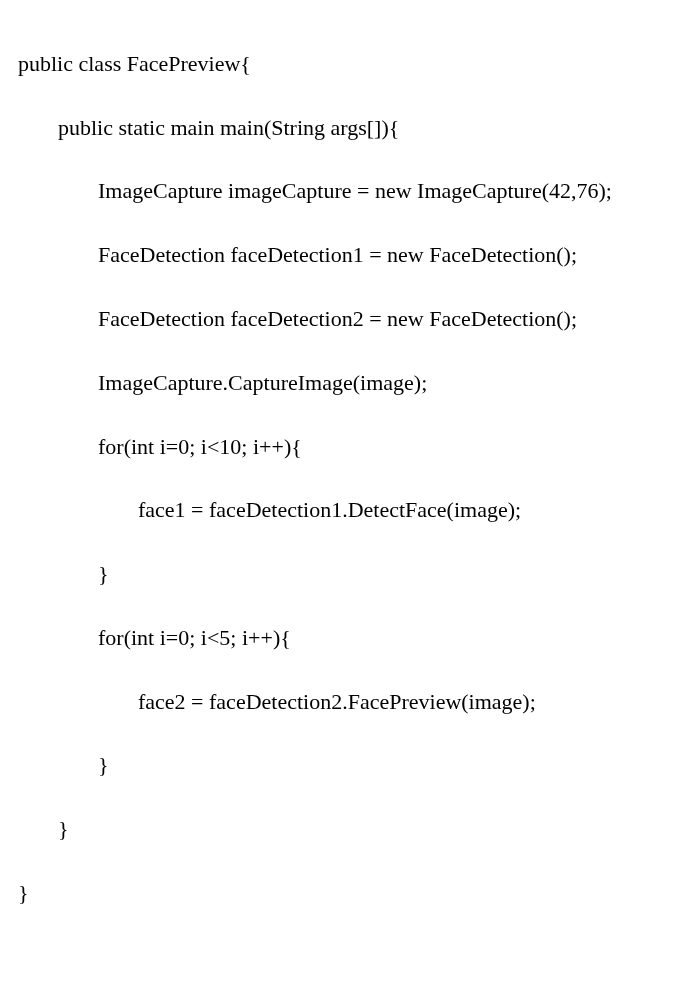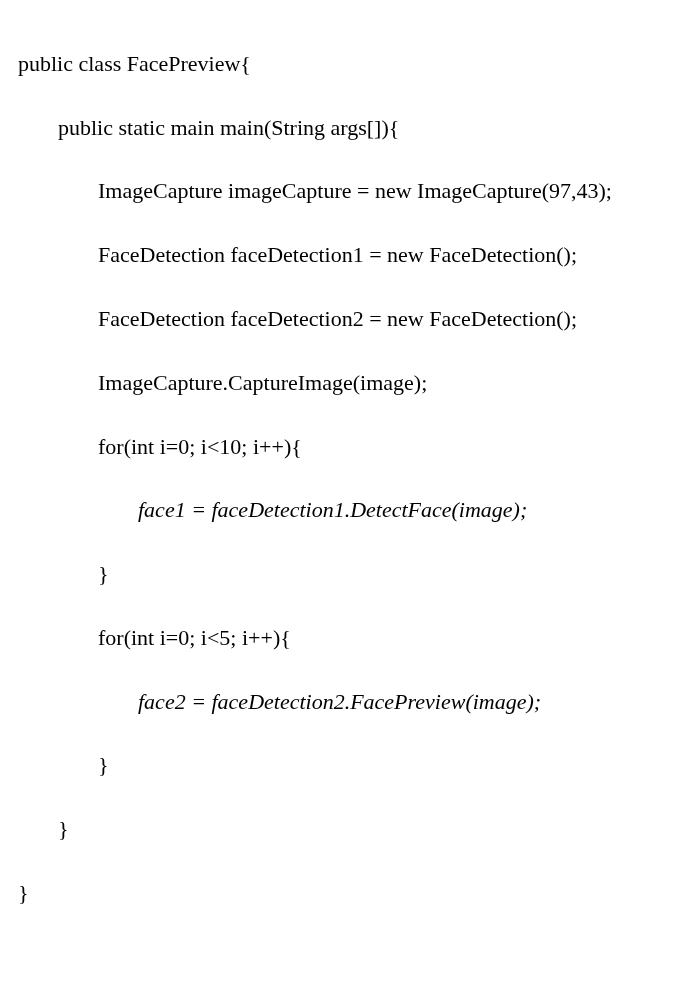--- a/index.html
+++ b/index.html
@@ -15,29 +15,29 @@
   }
   .code-container {
     padding: 16px 12px 12px 18px;
     white-space: pre;
   }
   .line {
     display: block;
   }
   .indent-1 { padding-left: 40px; }
   .indent-2 { padding-left: 80px; }
-  .indent-3 { padding-left: 120px; font-style: italic; }
+  .indent-3 { padding-left: 120px; }
 </style>
 </head>
 <body>
 
 <div class="code-container">
 <span class="line">public class FacePreview{</span>
 <span class="line indent-1">public static main main(String args[]){</span>
-<span class="line indent-2">ImageCapture imageCapture = new ImageCapture(97,43);</span>
+<span class="line indent-2">ImageCapture imageCapture = new ImageCapture(42,76);</span>
 <span class="line indent-2">FaceDetection faceDetection1 = new FaceDetection();</span>
 <span class="line indent-2">FaceDetection faceDetection2 = new FaceDetection();</span>
 <span class="line indent-2">ImageCapture.CaptureImage(image);</span>
 <span class="line indent-2">for(int i=0; i&lt;10; i++){</span>
 <span class="line indent-3">face1 = faceDetection1.DetectFace(image);</span>
 <span class="line indent-2">}</span>
 <span class="line indent-2">for(int i=0; i&lt;5; i++){</span>
 <span class="line indent-3">face2 = faceDetection2.FacePreview(image);</span>
 <span class="line indent-2">}</span>
 <span class="line indent-1">}</span>

